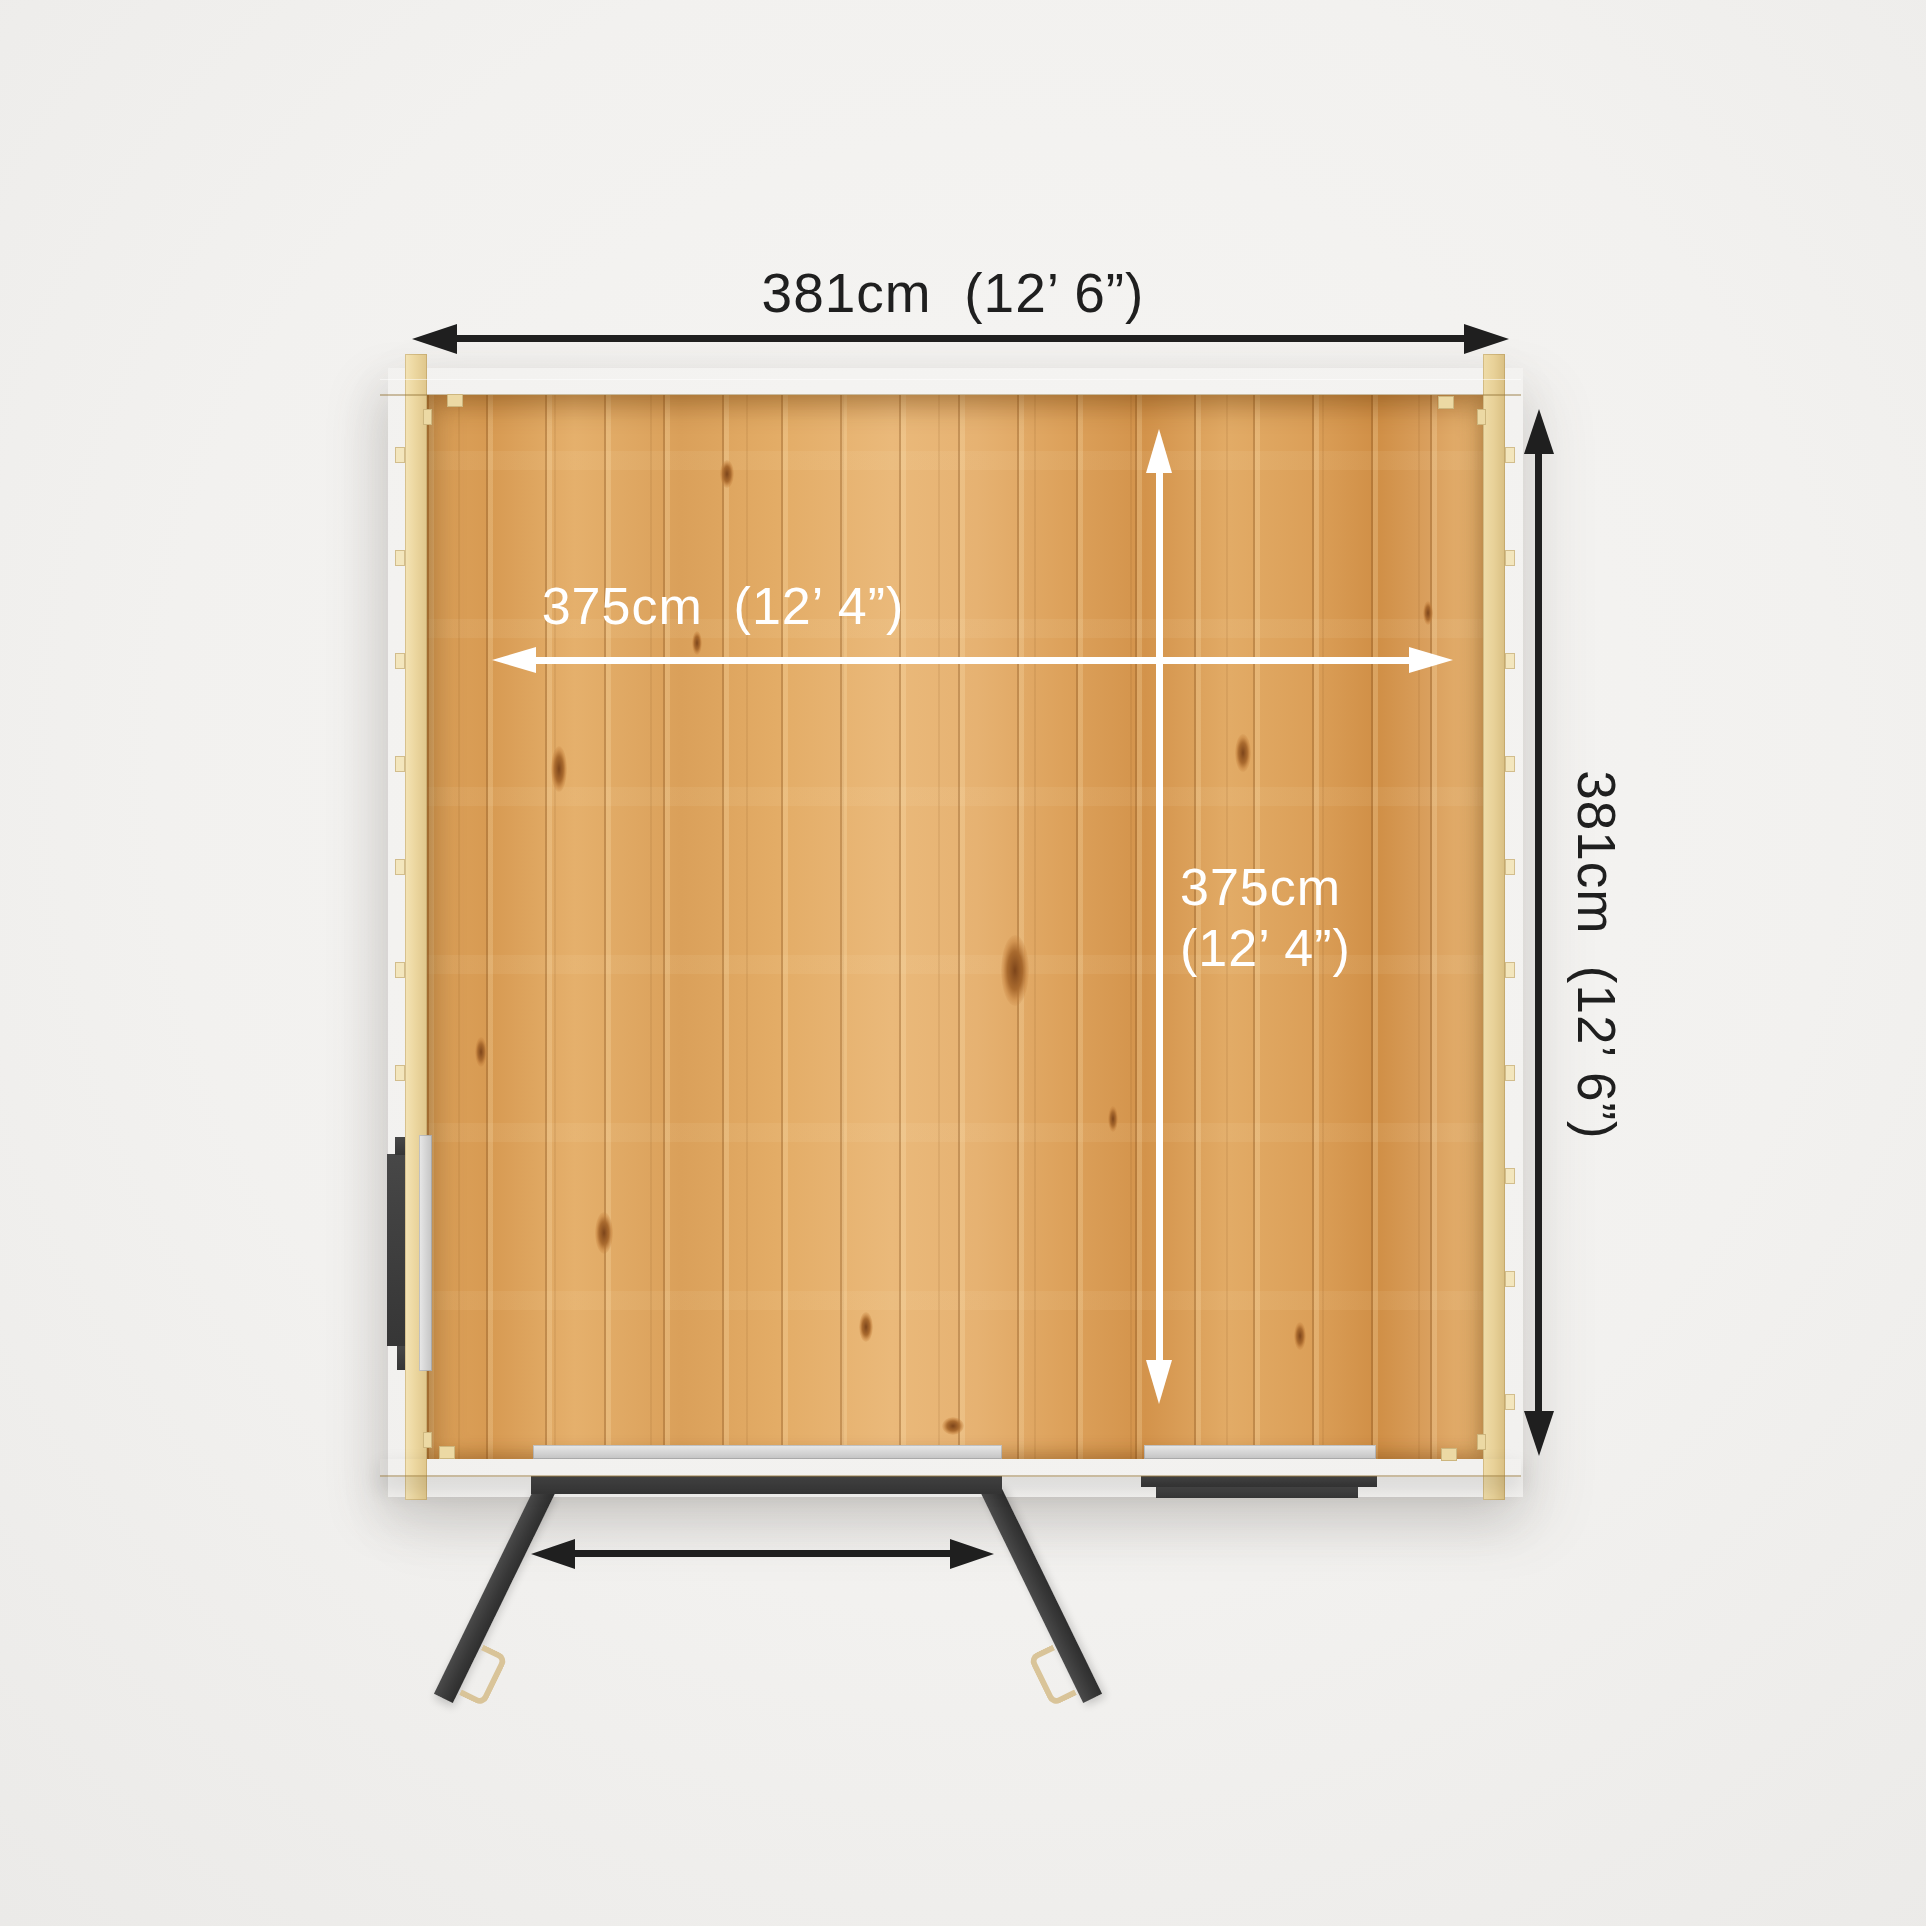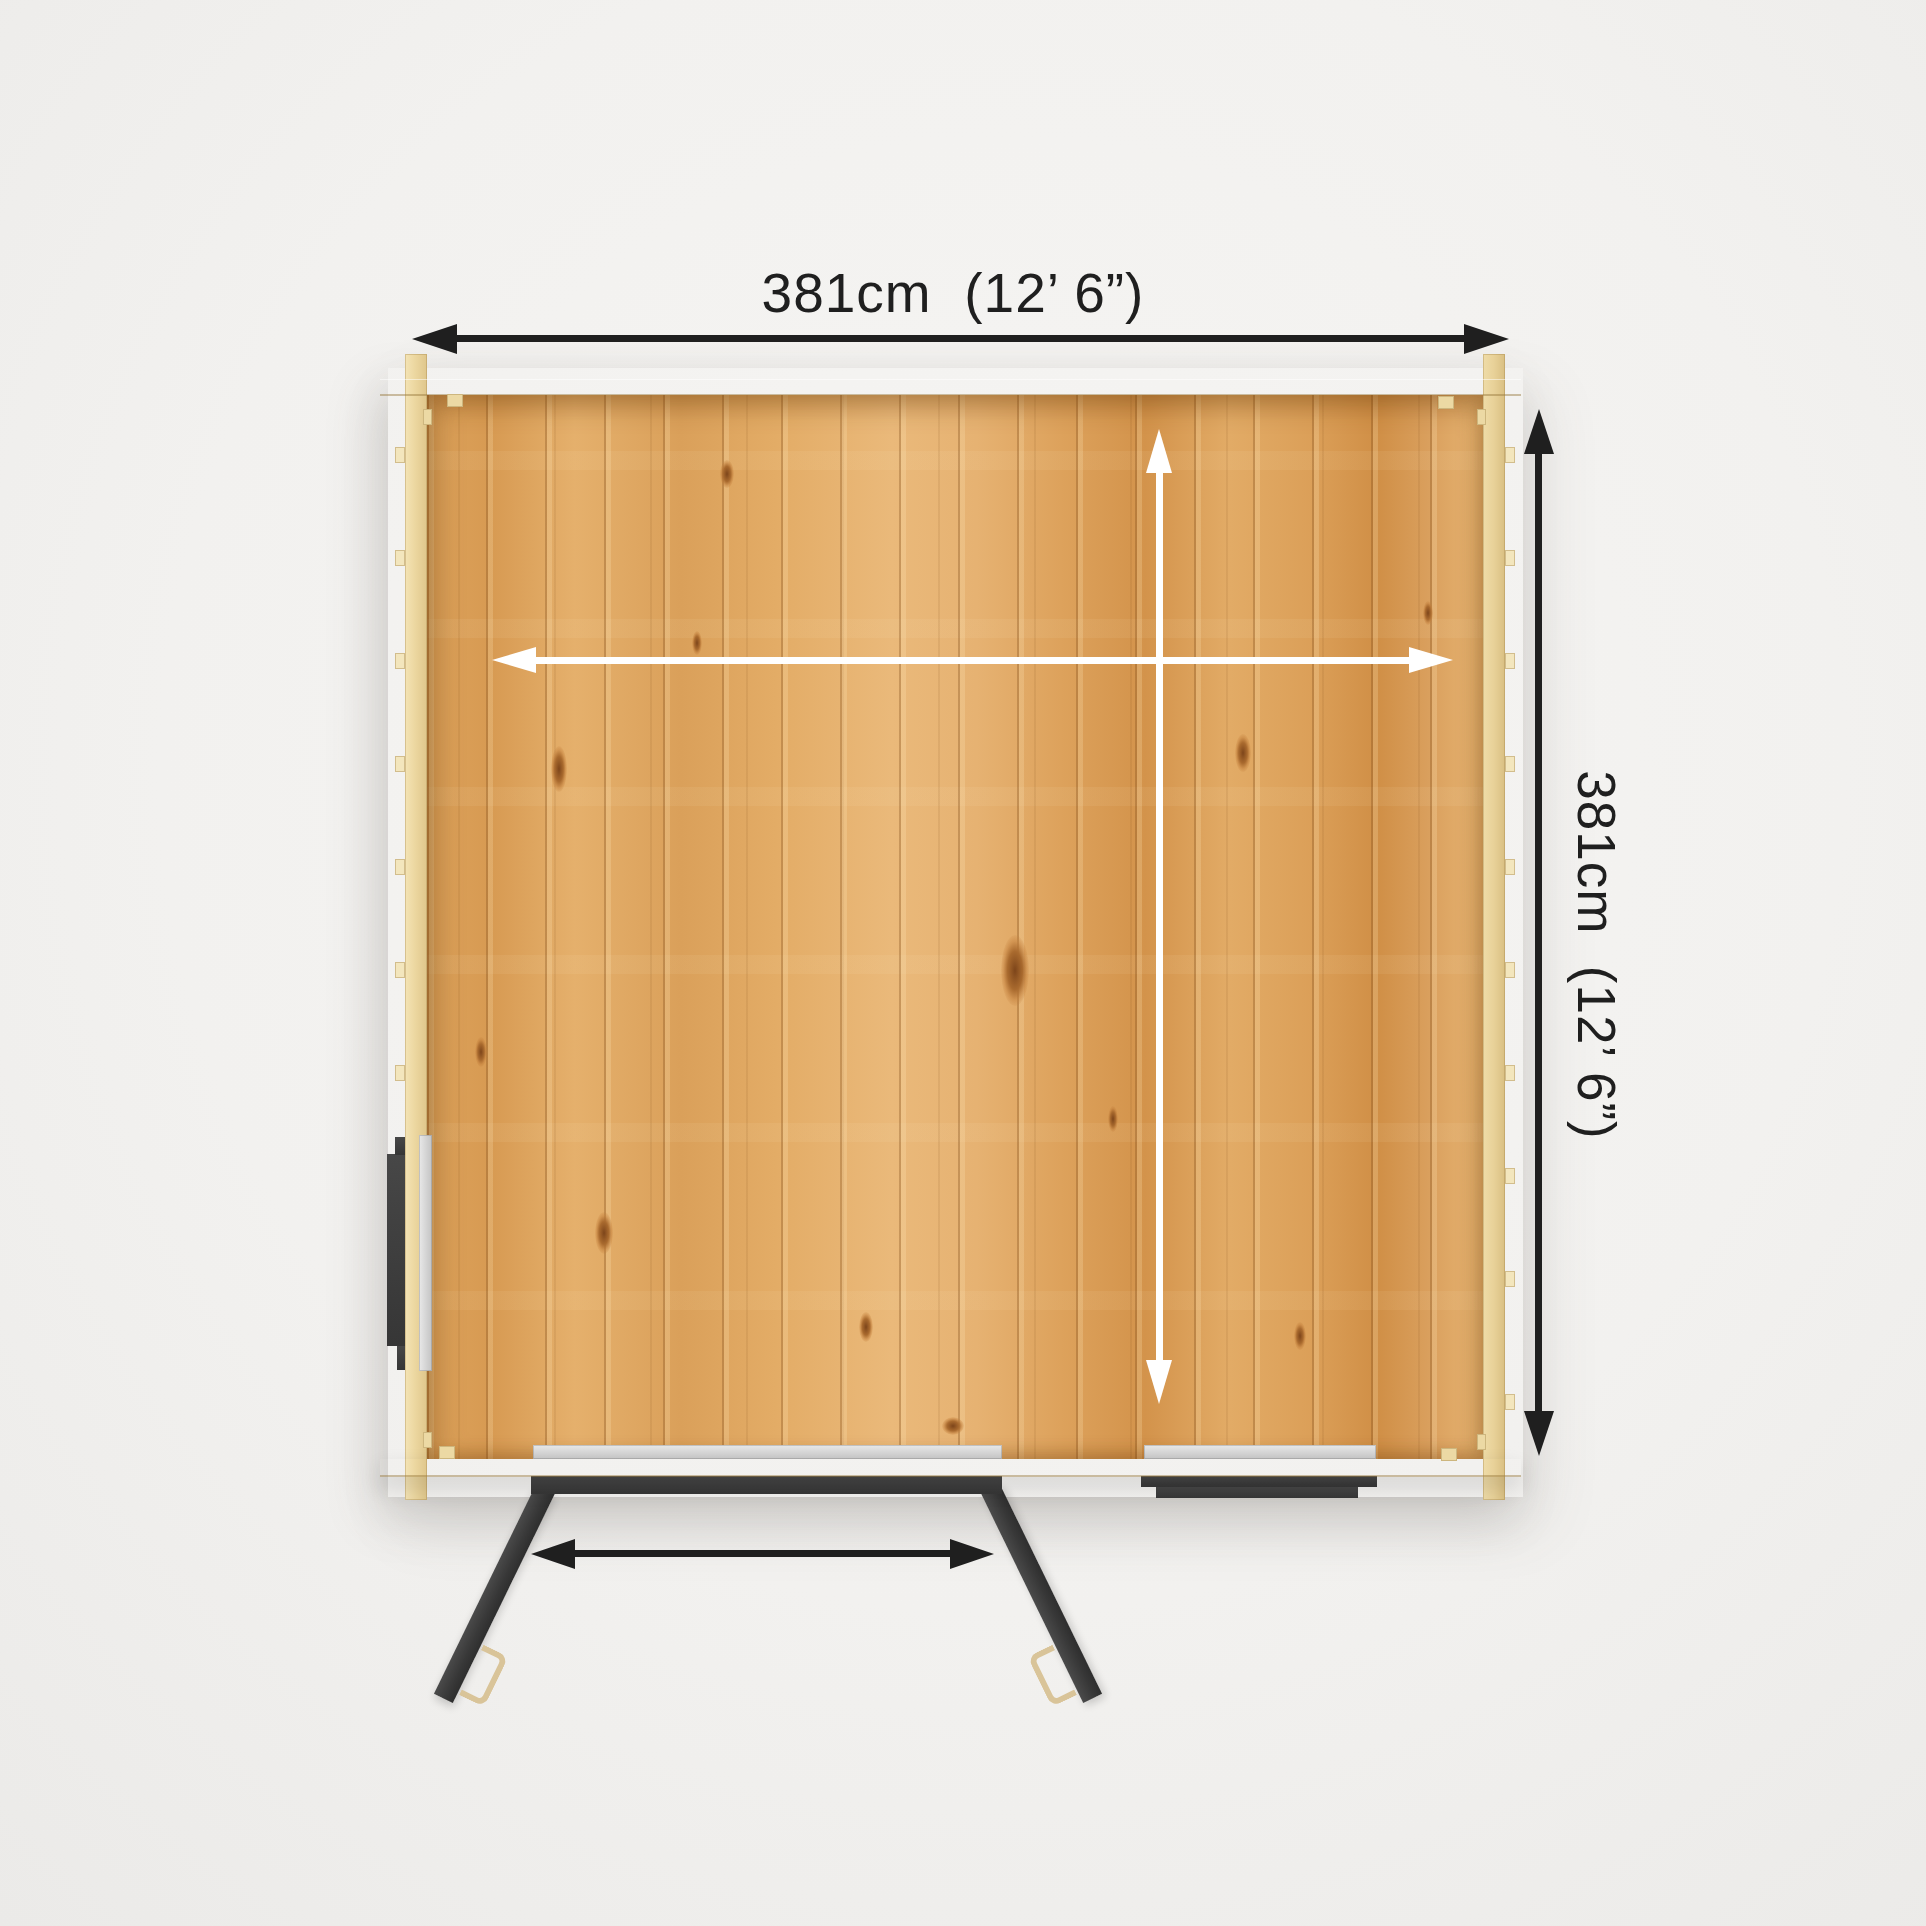--- a/index.html
+++ b/index.html
@@ -133,24 +133,29 @@
   <div class="abs corner-block" style="left:1441px;top:1448px;width:16px;height:13px;"></div>
   <div class="abs corner-block" style="left:1477px;top:1434px;width:9px;height:16px;"></div>
 
   <div class="abs silver-v" style="left:419px;top:1135px;width:13px;height:236px;"></div>
   <div class="abs silver" style="left:533px;top:1445px;width:469px;height:14px;"></div>
   <div class="abs silver" style="left:1144px;top:1445px;width:232px;height:14px;"></div>
 
   <div class="abs tri" style="left:492px;top:647px;border-top:13px solid transparent;border-bottom:13px solid transparent;border-right:44px solid var(--arrow-white);"></div>
   <div class="abs dim-line-w" style="left:534px;top:657px;width:877px;height:7px;"></div>
   <div class="abs tri" style="left:1409px;top:647px;border-top:13px solid transparent;border-bottom:13px solid transparent;border-left:44px solid var(--arrow-white);"></div>
+  <div class="abs lbl-w center" style="left:723px;top:606px;">375cm  (12’ 4”)</div>
 
   <div class="abs tri" style="left:1146px;top:429px;border-left:13px solid transparent;border-right:13px solid transparent;border-bottom:44px solid var(--arrow-white);"></div>
   <div class="abs dim-line-w" style="left:1156px;top:470px;width:7px;height:892px;"></div>
   <div class="abs tri" style="left:1146px;top:1360px;border-left:13px solid transparent;border-right:13px solid transparent;border-top:44px solid var(--arrow-white);"></div>
+  <div class="abs" style="left:1180px;top:857px;">
+    <div class="lbl-w" style="line-height:61px;">375cm</div>
+    <div class="lbl-w" style="line-height:61px;">(12’ 4”)</div>
+  </div>
 
   <div class="abs tri" style="left:412px;top:324px;border-top:15px solid transparent;border-bottom:15px solid transparent;border-right:45px solid var(--ink);"></div>
   <div class="abs dim-line" style="left:454px;top:335px;width:1012px;height:7px;"></div>
   <div class="abs tri" style="left:1464px;top:324px;border-top:15px solid transparent;border-bottom:15px solid transparent;border-left:45px solid var(--ink);"></div>
   <div class="abs lbl center" style="left:953px;top:293px;font-size:55px;">381cm  (12’ 6”)</div>
 
   <div class="abs tri" style="left:1524px;top:409px;border-left:15px solid transparent;border-right:15px solid transparent;border-bottom:45px solid var(--ink);"></div>
   <div class="abs dim-line" style="left:1535px;top:451px;width:7px;height:961px;"></div>
   <div class="abs tri" style="left:1524px;top:1411px;border-left:15px solid transparent;border-right:15px solid transparent;border-top:45px solid var(--ink);"></div>
   <div class="abs lbl" style="left:1596px;top:955px;transform:translate(-50%,-50%) rotate(90deg);font-size:53px;">381cm  (12’ 6”)</div>

